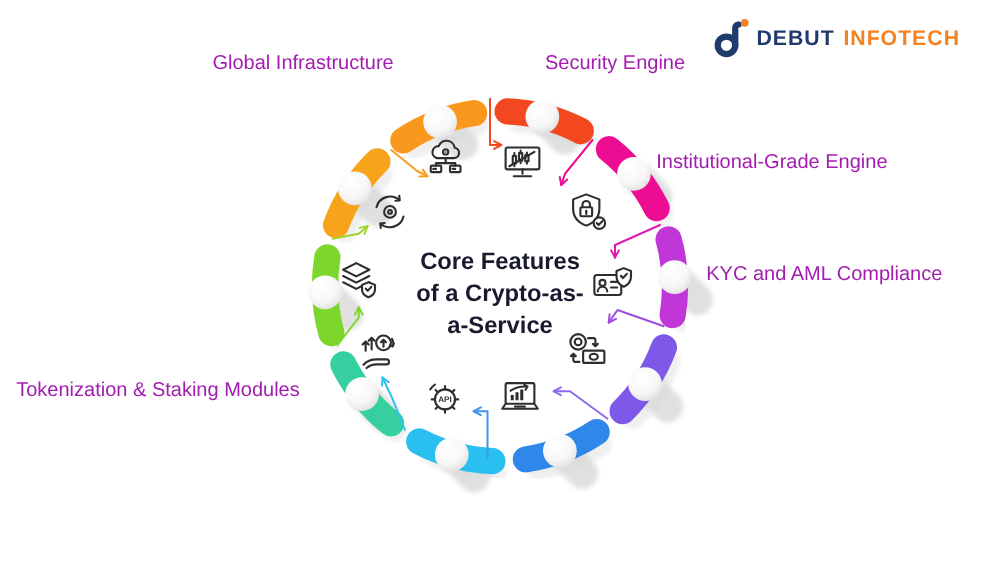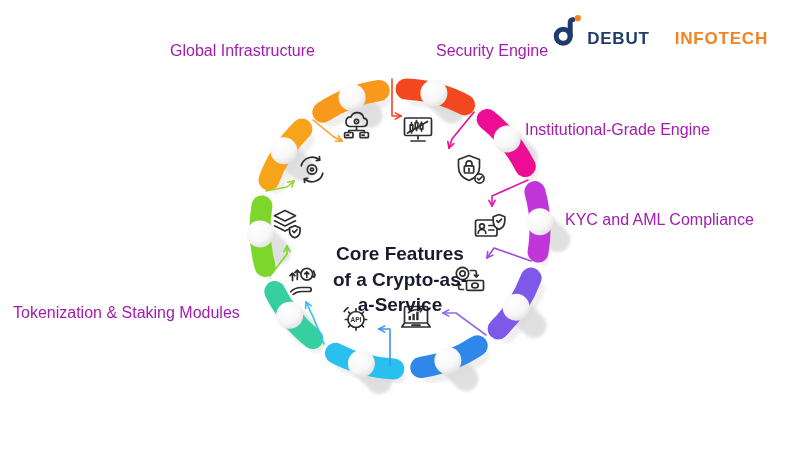--- a/index.html
+++ b/index.html
@@ -11,26 +11,26 @@
   #lbl-trading{left:436px;top:42px}
   #lbl-custody{left:525px;top:121px}
   #lbl-kyc{left:565px;top:211px}
   #lbl-multi{left:543px;top:304px}
   #lbl-admin{left:435px;top:402px}
   #lbl-api{left:155px;top:402px}
   #lbl-token{left:13px;top:304px}
   #lbl-security{left:112px;top:212px}
   #lbl-liquidity{left:36px;top:122px}
   .center-title{position:absolute;left:290px;top:197px;width:220px;text-align:center;
-    font-weight:bold;font-size:19px;line-height:25.5px;color:#191a2e;margin-top:44px;}
+    font-weight:bold;font-size:19px;line-height:25.5px;color:#191a2e;}
   .center-title span{display:block;}
-  .logo{position:absolute;top:13px;right:26px;display:flex;align-items:flex-end;gap:5px;
+  .logo{position:absolute;top:13px;right:26px;display:flex;align-items:center;gap:5px;
     font-weight:bold;font-size:17px;letter-spacing:0.8px;}
   .logo-navy{color:#1F3B6C}
-  .logo-orange{color:#F58220;margin-left:20px}
+  .logo-orange{color:#F58220;margin-left:2px}
 </style>
 </head>
 <body>
 
 <div id="stage">
 
   <svg id="ring-svg" width="794" height="453" viewBox="0 0 794 453">
     <defs>
       <radialGradient id="ballGrad" cx="38%" cy="30%" r="80%">
         <stop offset="0%" stop-color="#ffffff"></stop>

